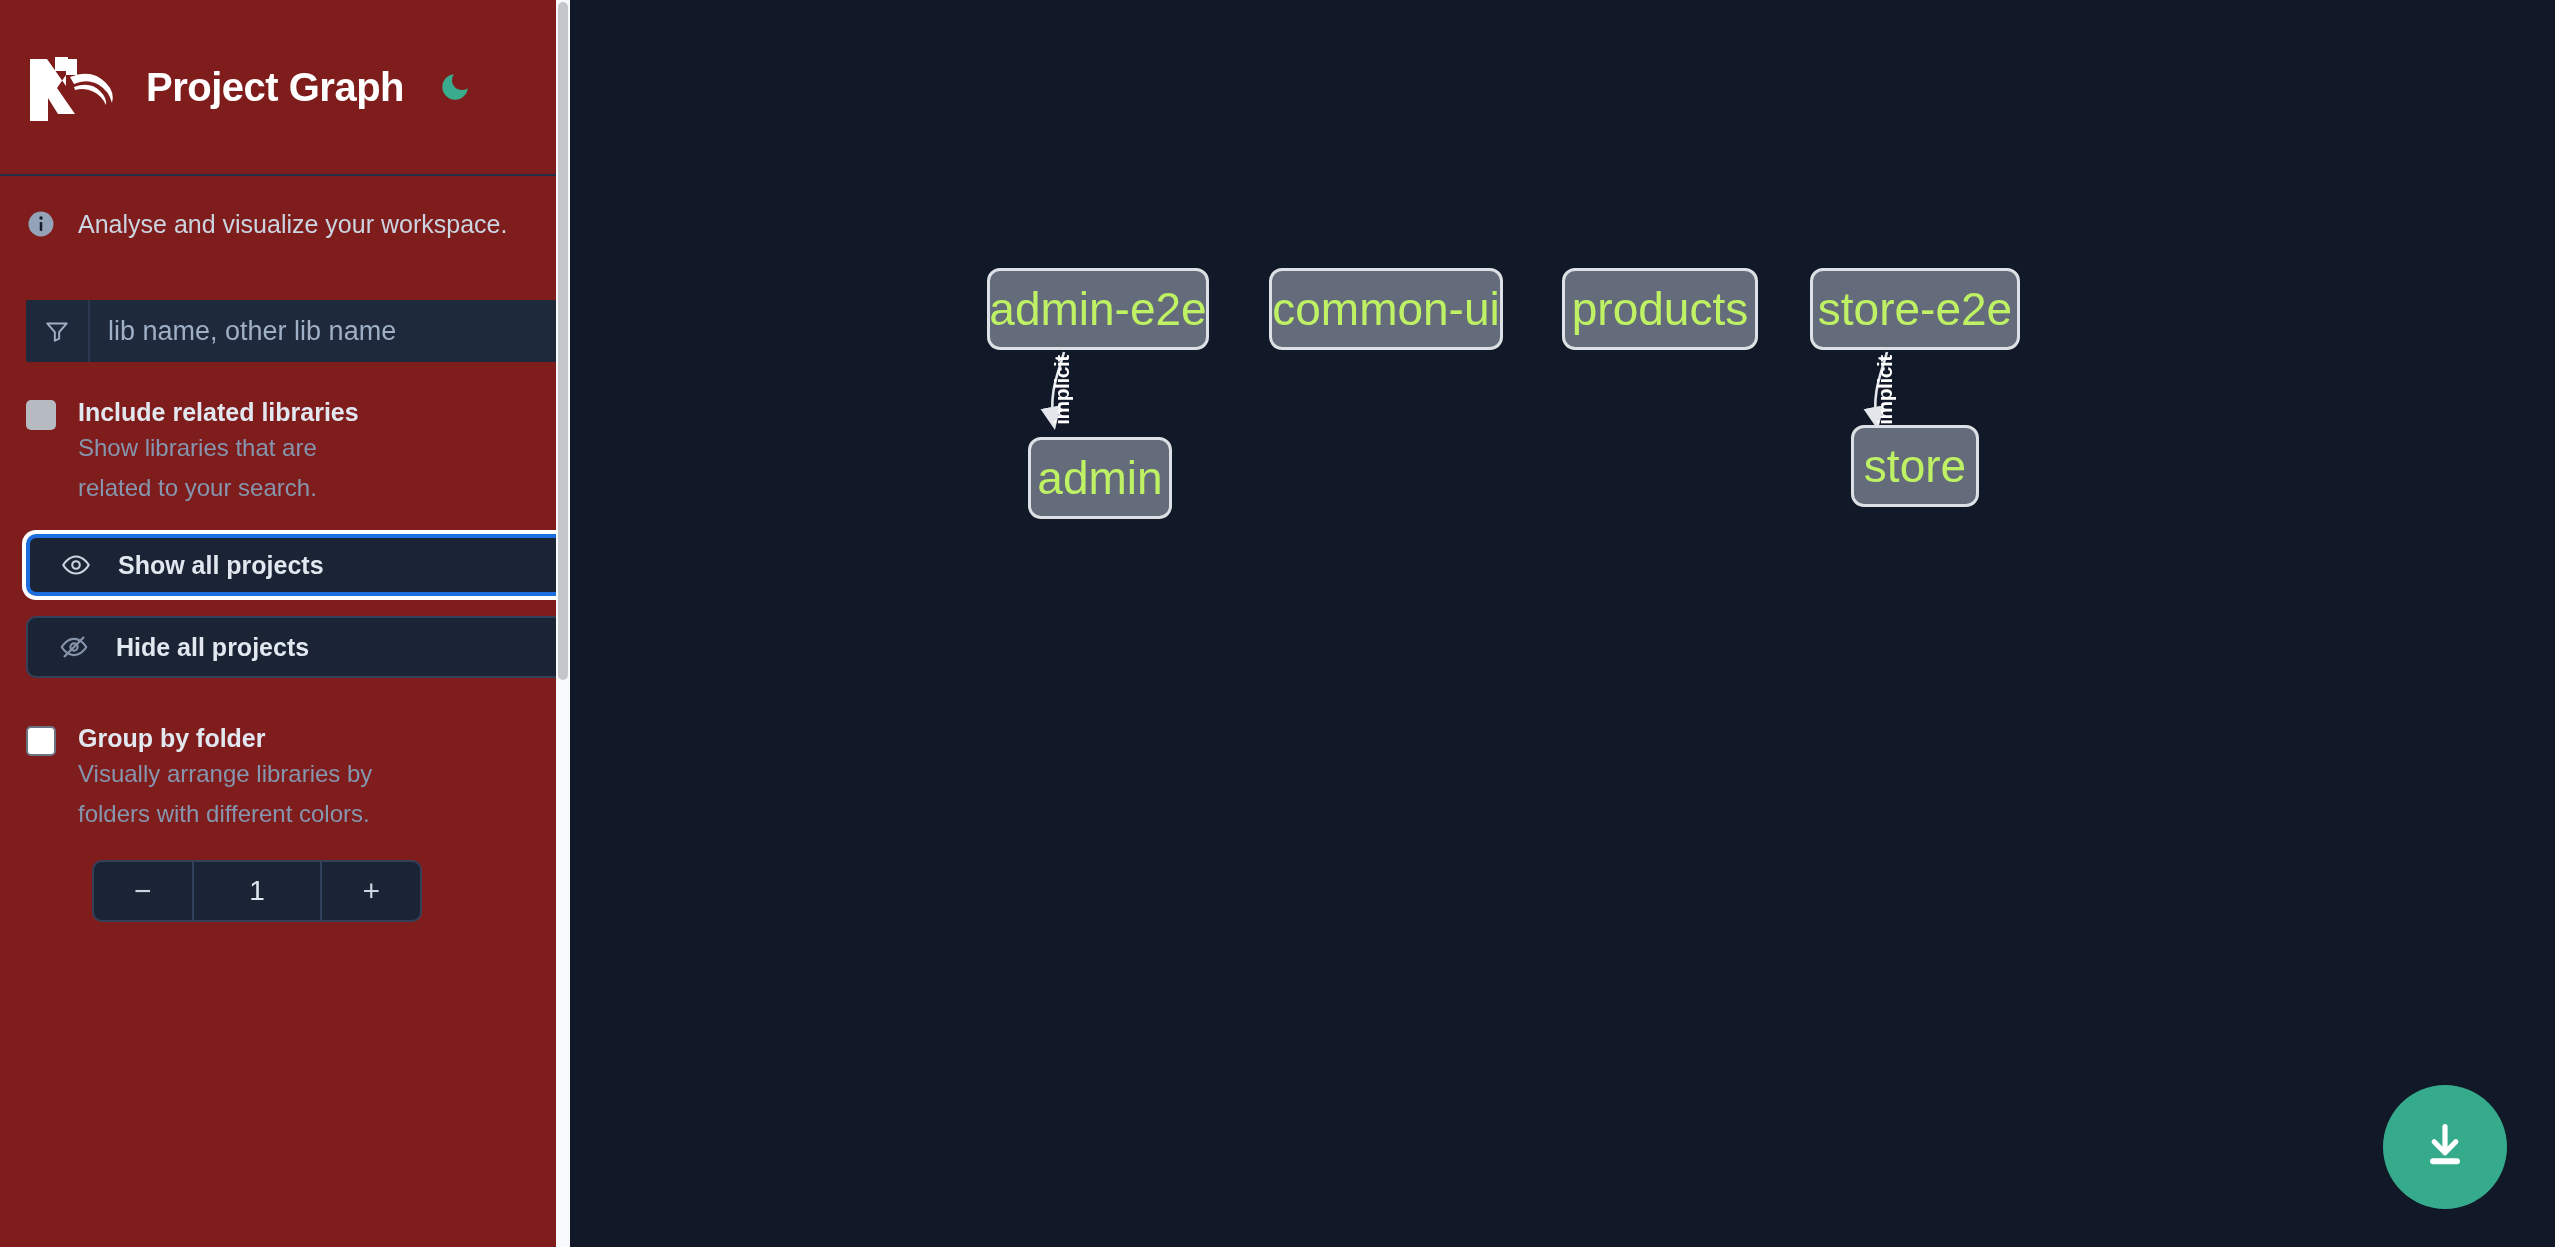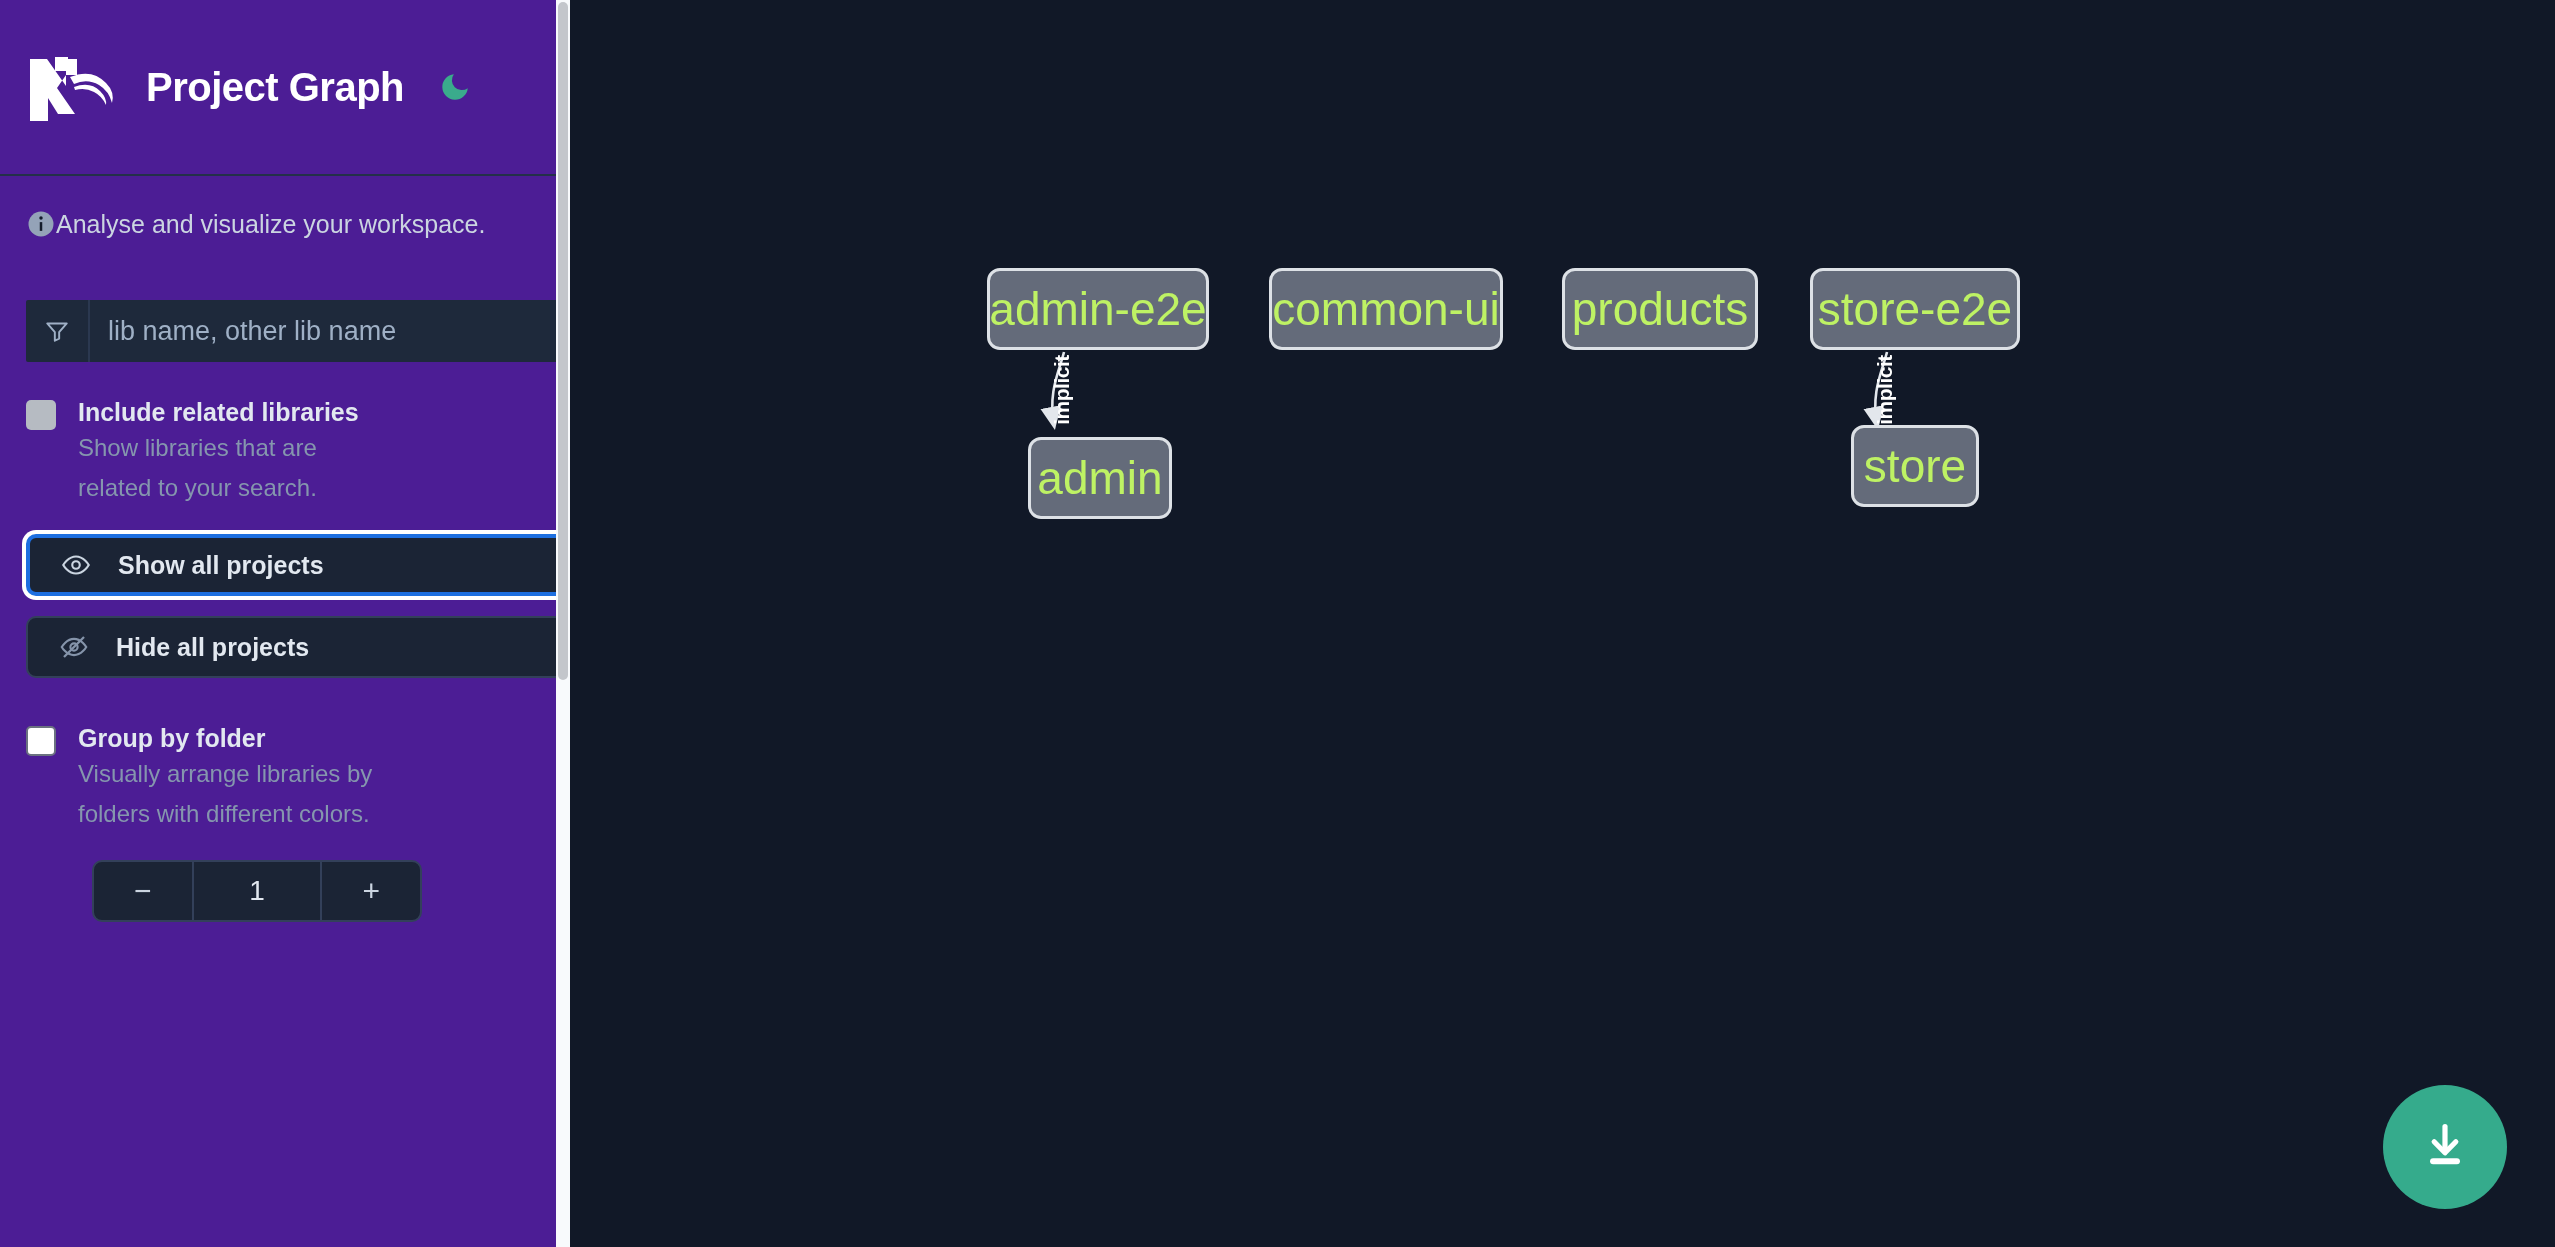--- a/index.html
+++ b/index.html
@@ -12,21 +12,21 @@
   #app {
     position: relative;
     width: 2555px; height: 1247px;
     background: #111827;
   }
 
   
   .sidebar {
     position: absolute; left: 0; top: 0;
     width: 648px; height: 1247px;
-    background: #4c1d95;
+    background: #7f1d1d;
     box-sizing: border-box;
     overflow: hidden;
   }
   .sidebar-header {
     height: 176px;
     display: flex; align-items: center;
     padding-left: 26px;
     box-sizing: border-box;
     border-bottom: 2px solid #243049;
   }
@@ -48,20 +48,21 @@
 
   .info-row {
     display: flex; align-items: center;
     padding: 0 26px;
     height: 96px;
   }
   .info-icon { width: 30px; height: 30px; flex: none; }
   .info-text {
     color: #cbd5e1;
     font-size: 25px;
+    margin-left: 22px;
     white-space: nowrap;
   }
 
   .search-wrap {
     margin: 28px 26px 0 26px;
     height: 62px;
     background: #1e293b;
     border-radius: 2px;
     display: flex; align-items: center;
     overflow: hidden;

